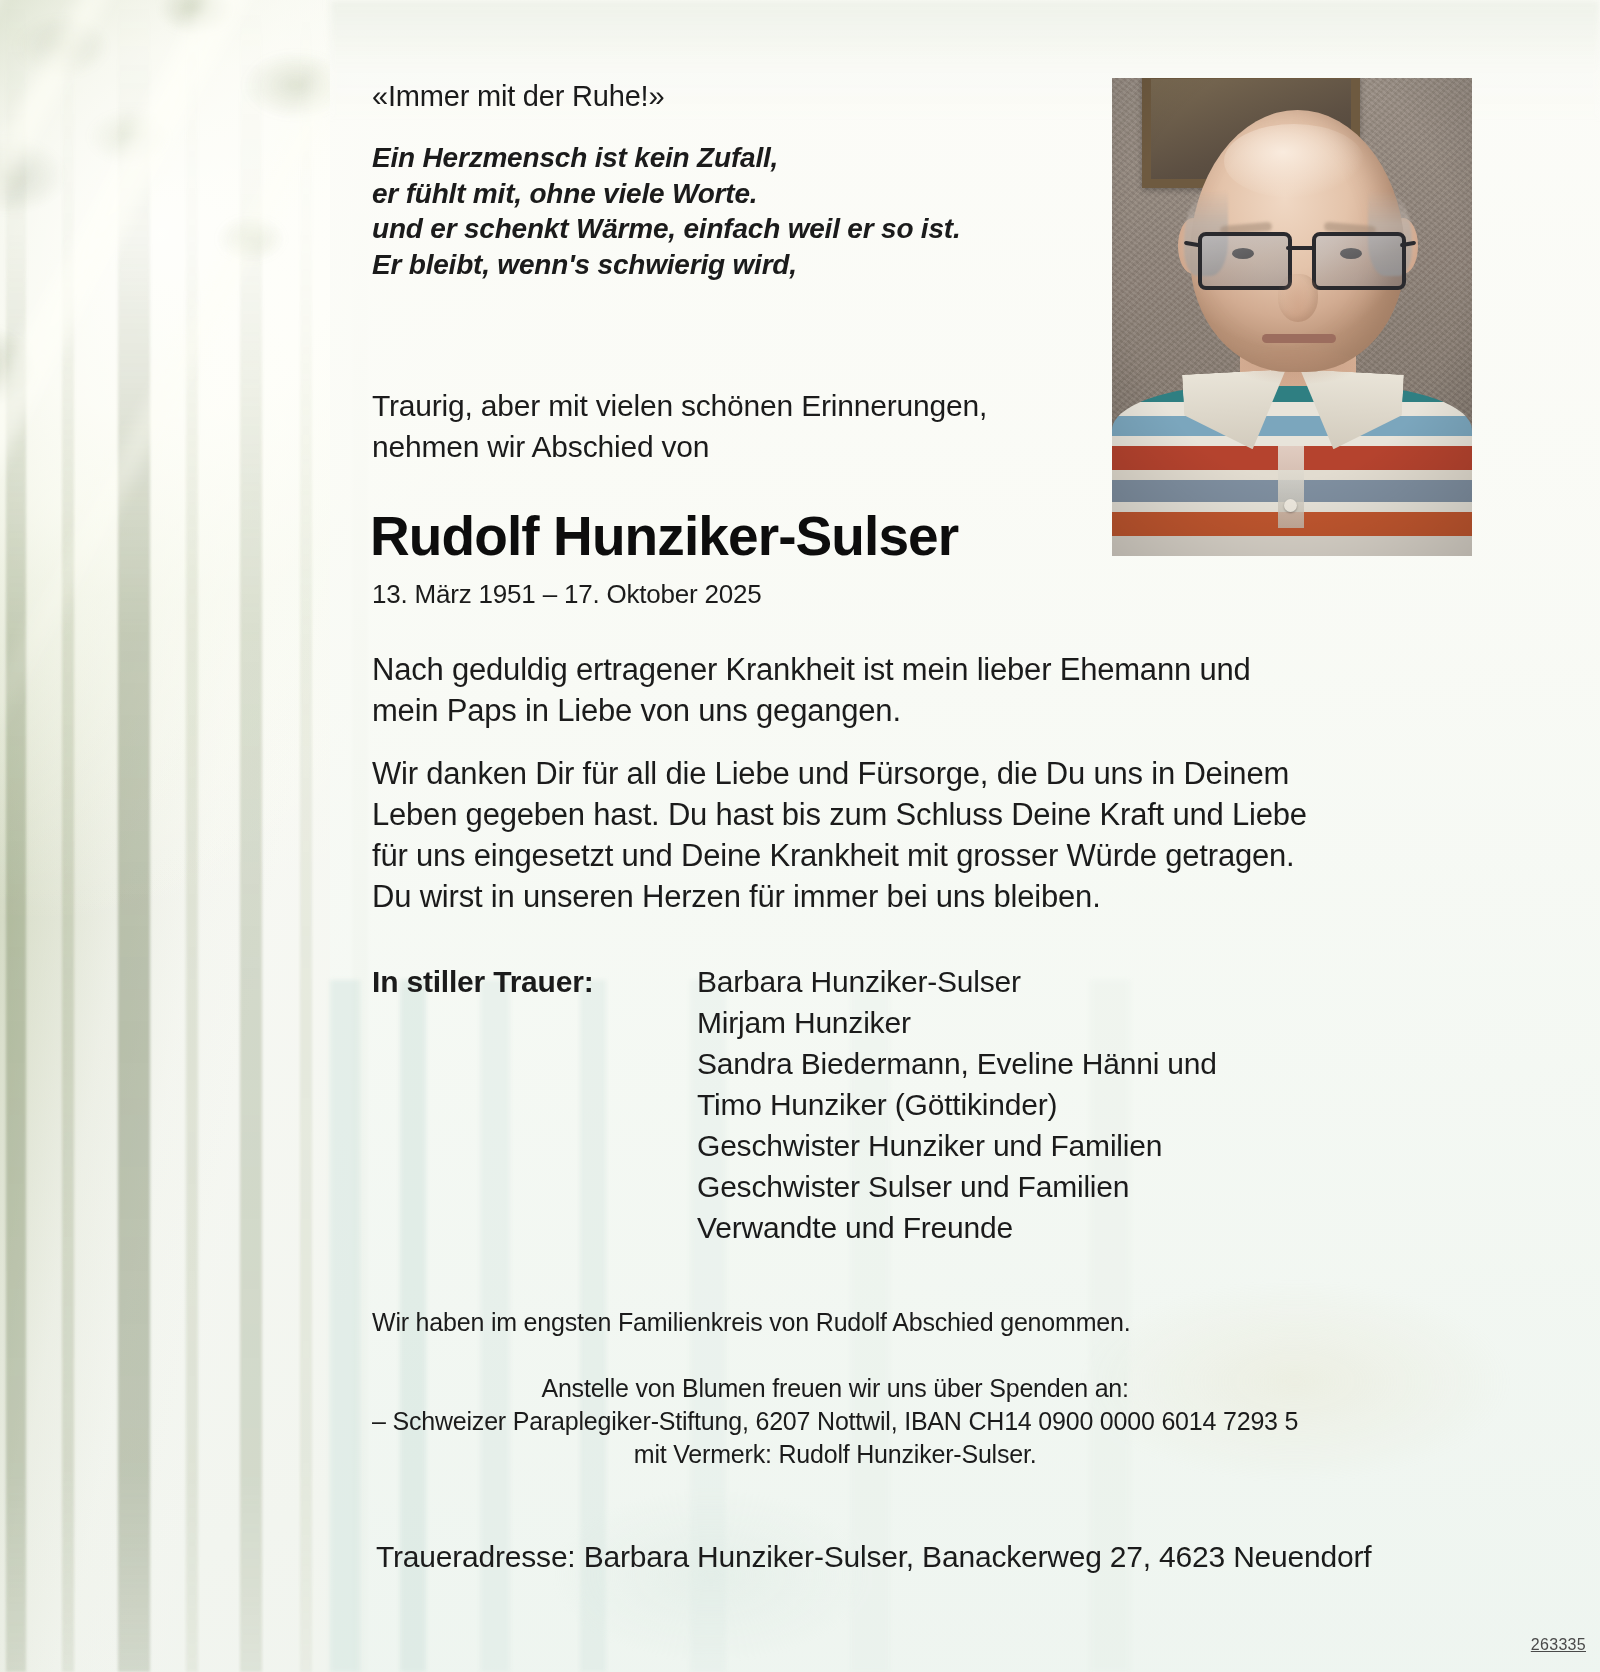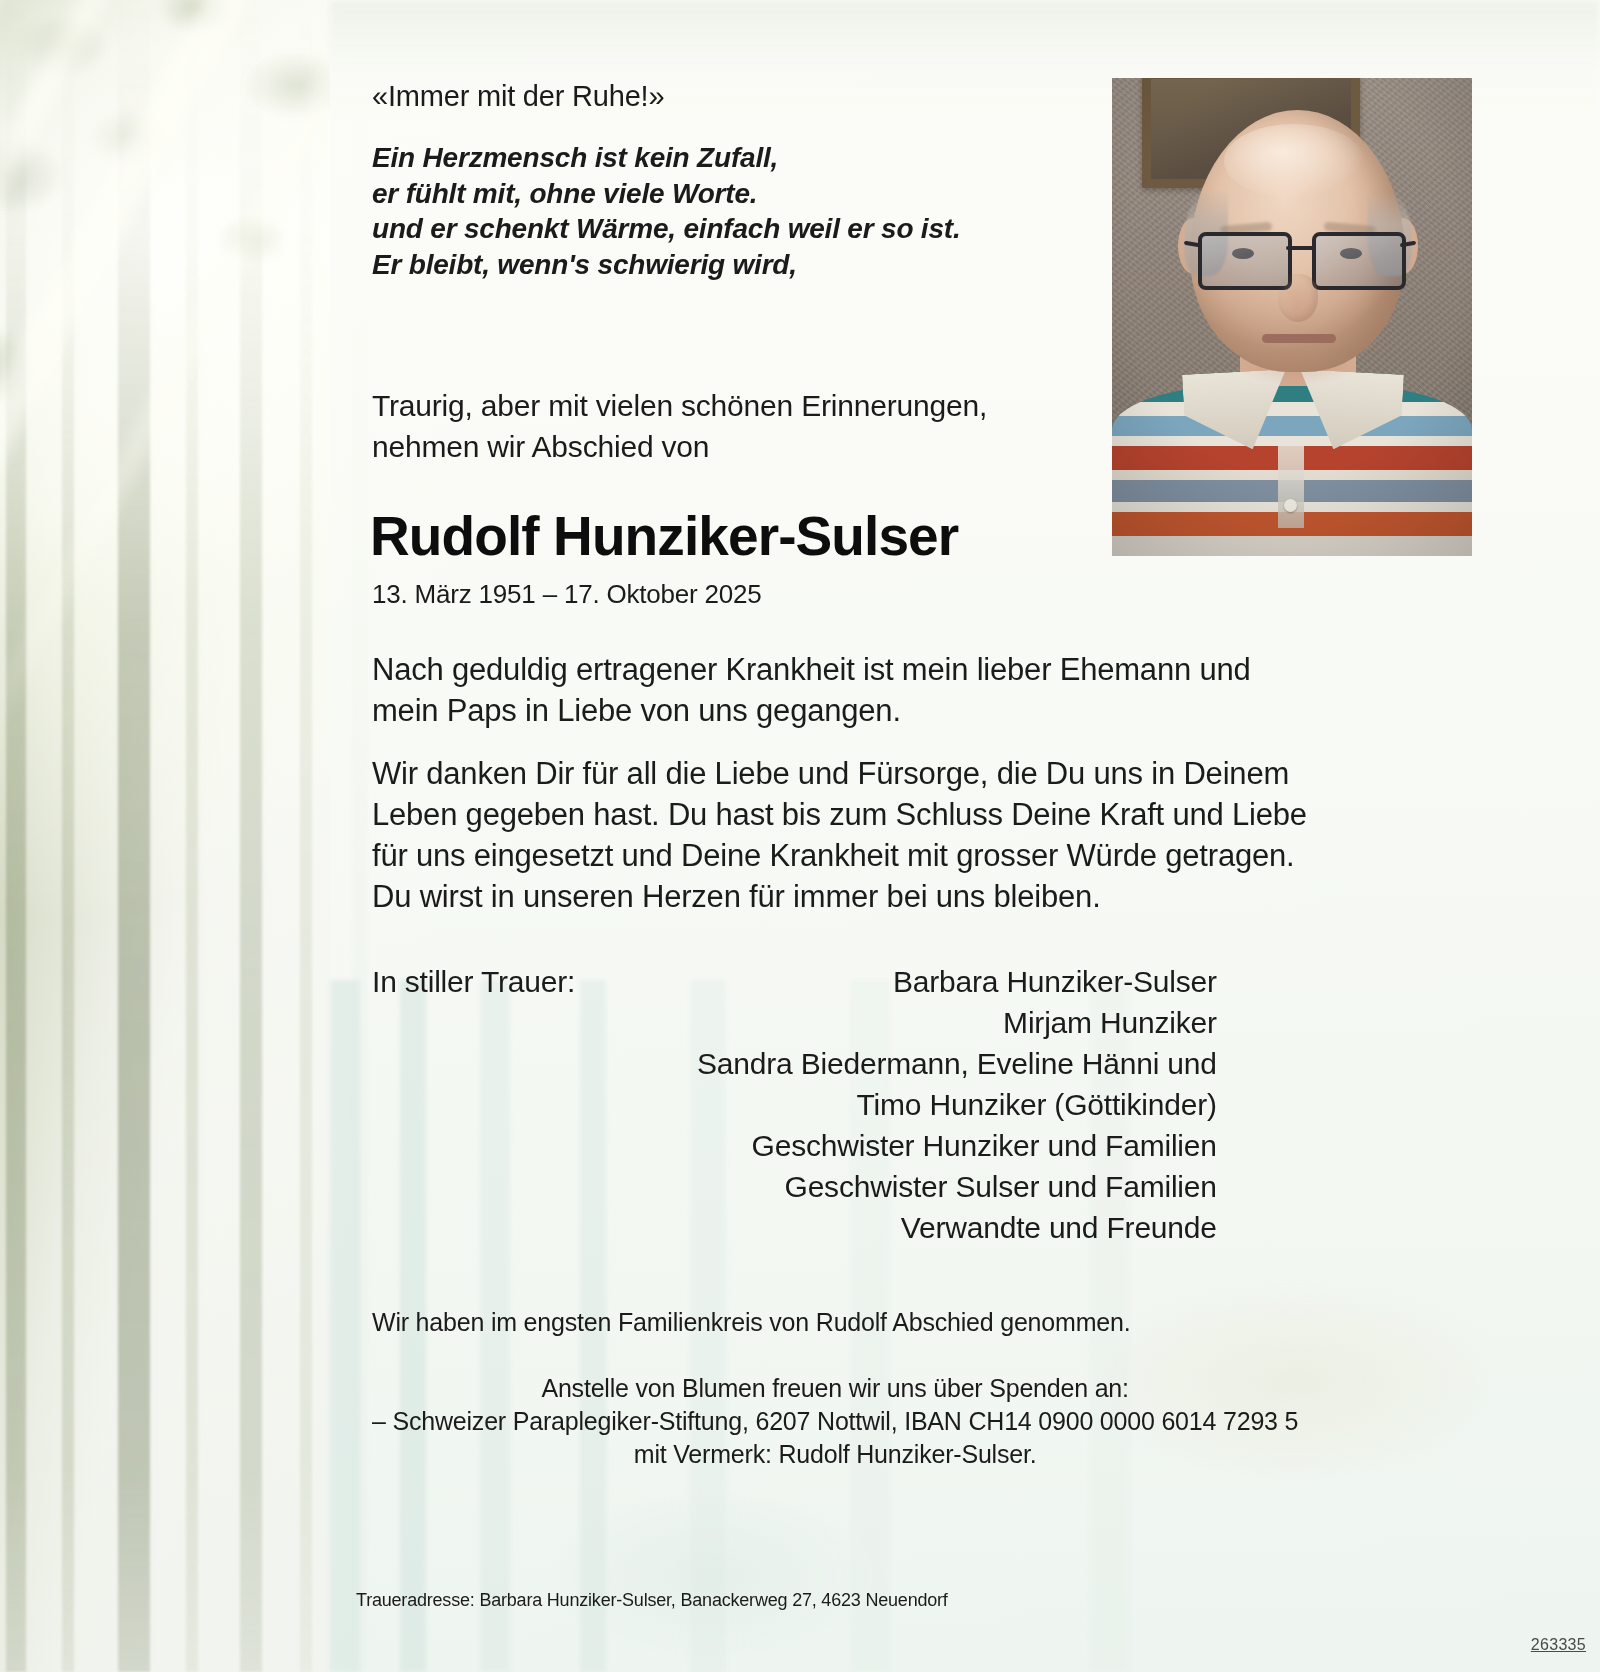--- a/index.html
+++ b/index.html
@@ -196,29 +196,29 @@
     line-height: 41px;
     color: #1b1b1b;
   }
 
   .mourn-label {
     position: absolute;
     left: 372px; top: 961px;
     font-size: 30px;
     line-height: 41px;
     color: #1b1b1b;
+    font-weight: bold;
   }
 
   .mourn-list {
     position: absolute;
     left: 697px; top: 961px;
     font-size: 30px;
     line-height: 41px;
     color: #1b1b1b;
-    text-align: right;
   }
   .mourn-list div { white-space: nowrap; }
 
   .note-private {
     position: absolute;
     left: 372px; top: 1306px;
     font-size: 25px;
     line-height: 33px;
     color: #1b1b1b;
   }
@@ -228,25 +228,24 @@
     left: 372px; top: 1372px;
     font-size: 25px;
     line-height: 33px;
     color: #1b1b1b;
     text-align: center;
   }
   .donations div { white-space: nowrap; }
 
   .mourn-address {
     position: absolute;
-    left: 356px; top: 1540px;
-    font-size: 18px;
+    left: 376px; top: 1540px;
+    font-size: 30px;
     line-height: 33px;
     color: #1b1b1b;
-    margin-top: 44px;
   }
 
   .ref-number {
     position: absolute;
     right: 14px; bottom: 18px;
     font-size: 16px;
     color: #4a4a4a;
     letter-spacing: 0.3px;
     text-decoration: underline;
   }

